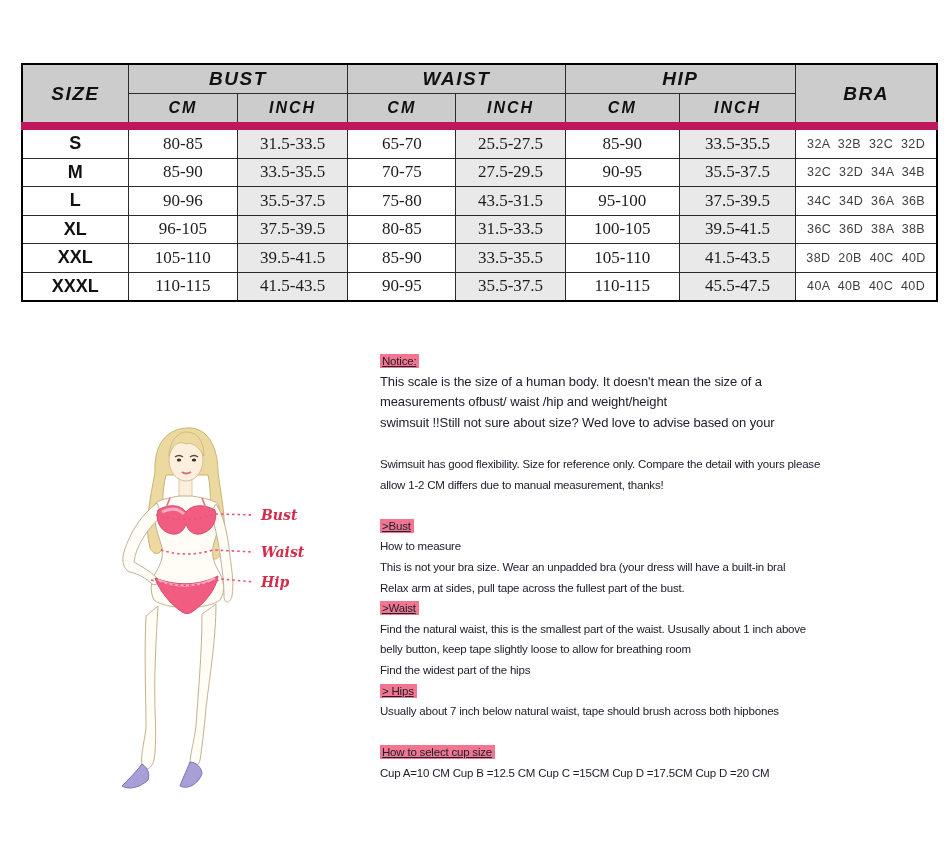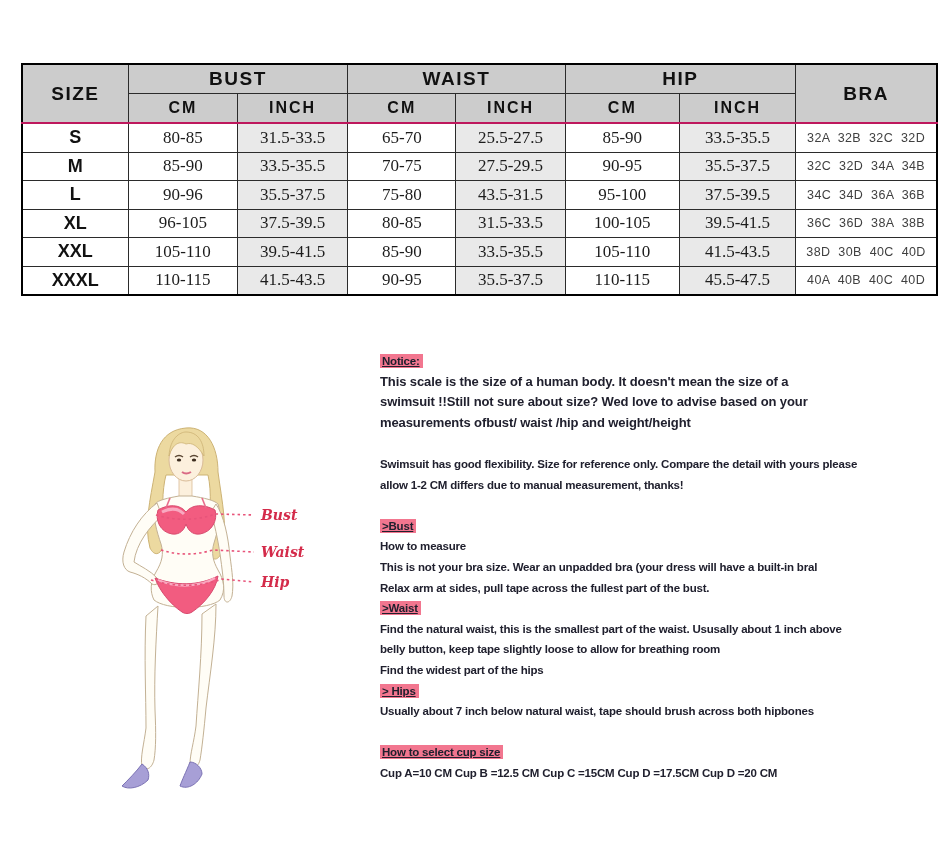--- a/index.html
+++ b/index.html
@@ -12,33 +12,33 @@
   table.size-table{
     position:absolute;left:21px;top:63px;width:917px;
     border-collapse:collapse;table-layout:fixed;
     border:2px solid #000;color:#111;
   }
   .size-table th,.size-table td{
     border:1px solid #2b2b2b;text-align:center;vertical-align:middle;
     padding:0;overflow:hidden;
   }
   .size-table thead th{background:#cccccc;height:28px;}
-  .size-table thead{border-bottom:2px solid #be185d;}
+  .size-table thead{border-bottom:8px solid #be185d;font-style:italic;}
   .h-main{font-size:19px;font-weight:bold;letter-spacing:1.5px;}
   .h-sub{font-size:16px;font-weight:bold;letter-spacing:2px;}
   .size-table tbody td{height:27.5px;background:#ffffff;}
   .num{font-family:"Liberation Serif","DejaVu Serif",serif;font-size:17px;color:#1c1c1c;}
   .inch{background:#e9e9e9 !important;}
   .size-label{font-size:18px;font-weight:bold;color:#111;}
   .bra-val{font-size:12.5px;letter-spacing:0.4px;word-spacing:4px;color:#404040;}
 
   
   .panel{
     position:absolute;left:380px;top:351px;width:562px;
-    font-weight:bold;color:#20202e;
+    font-weight:normal;color:#20202e;
   }
   .line{height:20.6px;line-height:20.6px;white-space:nowrap;
         font-size:11.5px;letter-spacing:-0.2px;}
   .intro{font-size:13px;letter-spacing:-0.1px;}
   .sp{height:20.6px;}
   .hl{background:#f2768f;padding:1px 3px 1px 2px;
       text-decoration:underline;text-decoration-thickness:1px;}
 
   
   .figure-wrap{position:absolute;left:58px;top:420px;width:290px;height:395px;}
@@ -118,21 +118,21 @@
       <td class="bra-val">36C 36D 38A 38B</td>
     </tr>
     <tr>
       <td class="size-label">XXL</td>
       <td class="num">105-110</td>
       <td class="num inch">39.5-41.5</td>
       <td class="num">85-90</td>
       <td class="num inch">33.5-35.5</td>
       <td class="num">105-110</td>
       <td class="num inch">41.5-43.5</td>
-      <td class="bra-val">38D 30B 40C 40D</td>
+      <td class="bra-val">38D 20B 40C 40D</td>
     </tr>
     <tr>
       <td class="size-label">XXXL</td>
       <td class="num">110-115</td>
       <td class="num inch">41.5-43.5</td>
       <td class="num">90-95</td>
       <td class="num inch">35.5-37.5</td>
       <td class="num">110-115</td>
       <td class="num inch">45.5-47.5</td>
       <td class="bra-val">40A 40B 40C 40D</td>
@@ -194,22 +194,22 @@
 
     <text class="fig-label" x="203" y="100">Bust</text>
     <text class="fig-label" x="203" y="137">Waist</text>
     <text class="fig-label" x="203" y="167">Hip</text>
   </svg>
 </div>
 
 <div class="panel">
   <div class="line"><span class="hl">Notice:</span></div>
   <div class="line intro">This scale is the size of a human body. It doesn't mean the size of a</div>
+  <div class="line intro">measurements ofbust/ waist /hip and weight/height</div>
   <div class="line intro">swimsuit !!Still not sure about size? Wed love to advise based on your</div>
-  <div class="line intro">measurements ofbust/ waist /hip and weight/height</div>
   <div class="sp"></div>
   <div class="line">Swimsuit has good flexibility. Size for reference only. Compare the detail with yours please</div>
   <div class="line">allow 1-2 CM differs due to manual measurement, thanks!</div>
   <div class="sp"></div>
   <div class="line"><span class="hl">&gt;Bust</span></div>
   <div class="line">How to measure</div>
   <div class="line">This is not your bra size. Wear an unpadded bra (your dress will have a built-in bral</div>
   <div class="line">Relax arm at sides, pull tape across the fullest part of the bust.</div>
   <div class="line"><span class="hl">&gt;Waist</span></div>
   <div class="line">Find the natural waist, this is the smallest part of the waist. Ususally about 1 inch above</div>

